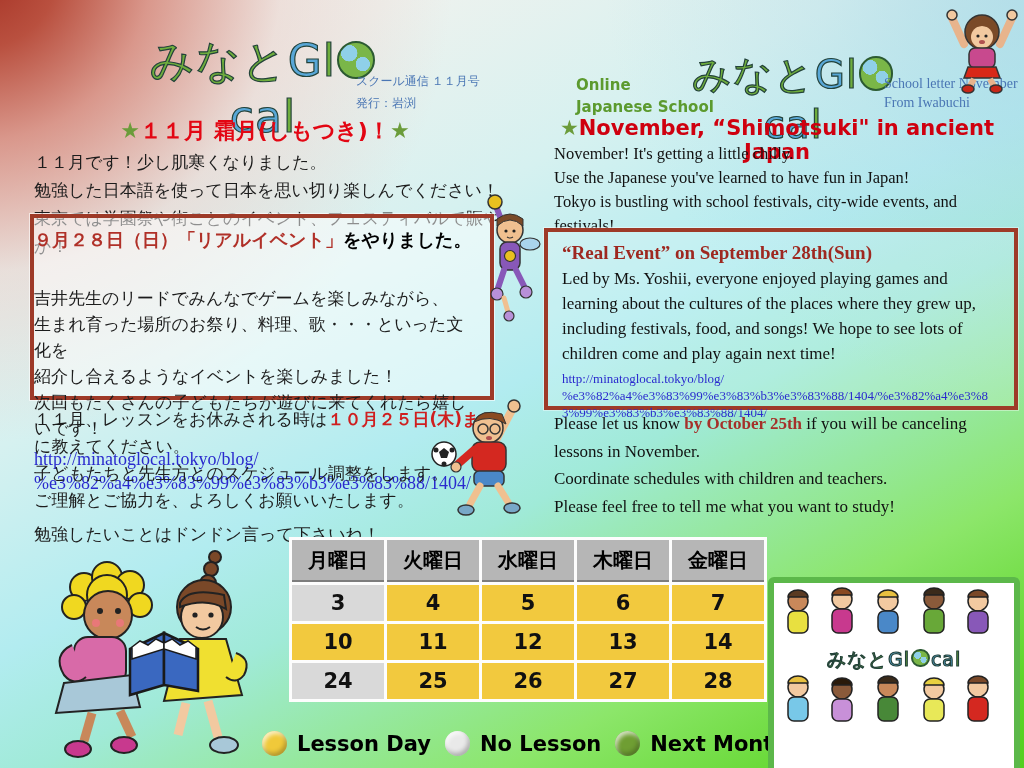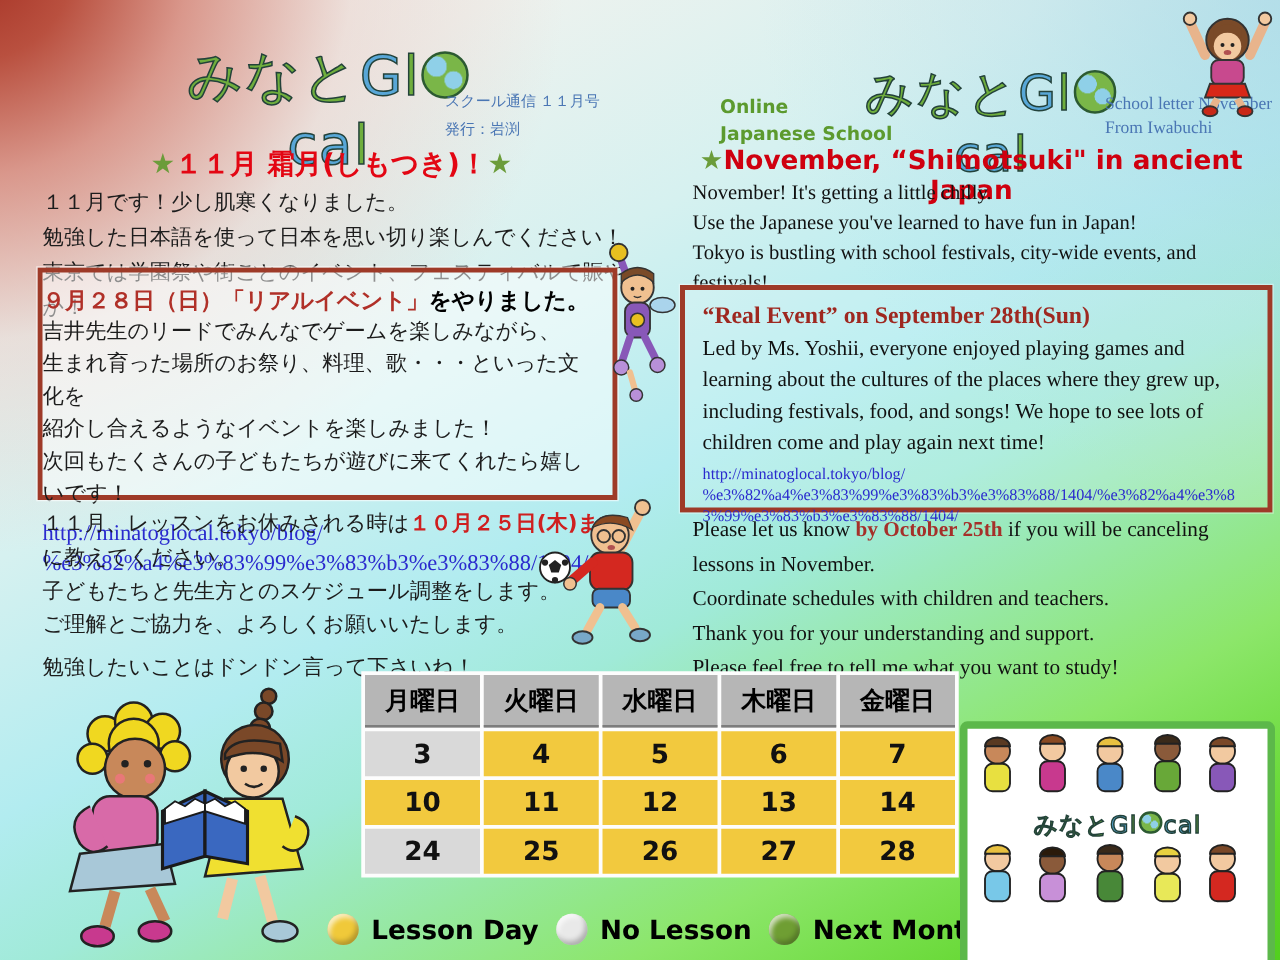--- a/index.html
+++ b/index.html
@@ -126,21 +126,21 @@
   <div class="abs jp-body intro-jp">
     <div>１１月です！少し肌寒くなりました。</div>
     <div>勉強した日本語を使って日本を思い切り楽しんでください！</div>
     <div>東京では学園祭や街ごとのイベント、フェスティバルで賑やか！</div>
   </div>
 
   <div class="abs event-box-jp">
     <div class="head">
       <span class="red">９月２８日（日）「リアルイベント」</span><span>をやりました。</span>
     </div>
-    <div class="jp-body" style="line-height:26px;">
+    <div class="jp-body" style="line-height:26px;margin-top:33px;">
       <div>吉井先生のリードでみんなでゲームを楽しみながら、</div>
       <div>生まれ育った場所のお祭り、料理、歌・・・といった文化を</div>
       <div>紹介し合えるようなイベントを楽しみました！</div>
       <div>次回もたくさんの子どもたちが遊びに来てくれたら嬉しいです！</div>
     </div>
     <a class="url-jp" href="#"><span>http://minatoglocal.tokyo/blog/</span><br><span>%e3%82%a4%e3%83%99%e3%83%b3%e3%83%88/1404/</span></a>
   </div>
 
   <svg class="abs" style="left:468px;top:192px;z-index:3;" width="82" height="132" viewBox="0 0 82 132">
     <line x1="34" y1="30" x2="28" y2="14" stroke="#8858b8" stroke-width="6" stroke-linecap="round"></line>
@@ -204,21 +204,20 @@
 
   <div class="abs serif event-box-en">
     <div class="head">“Real Event”  on September 28th(Sun)</div>
     <div class="body">Led by Ms. Yoshii, everyone enjoyed playing games and learning about the cultures of the places where they grew up, including festivals, food, and songs! We hope to see lots of children come and play again next time!</div>
     <a class="url-en serif" href="#"><span>http://minatoglocal.tokyo/blog/</span><br><span>%e3%82%a4%e3%83%99%e3%83%b3%e3%83%88/1404/%e3%82%a4%e3%83%99%e3%83%b3%e3%83%88/1404/</span></a>
   </div>
 
   <div class="abs serif notice-en">
     <div><span>Please let us know </span><span class="red">by October 25th</span><span> if you will be canceling lessons in November.</span></div>
     <div>Coordinate schedules with children and teachers.</div>
-    <div>Thank you for your understanding and support.</div>
     <div>Please feel free to tell me what you want to study!</div>
   </div>
 
   <table class="abs calendar">
     <thead>
         <tr>
           <th>月曜日</th>
           <th>火曜日</th>
           <th>水曜日</th>
           <th>木曜日</th>

